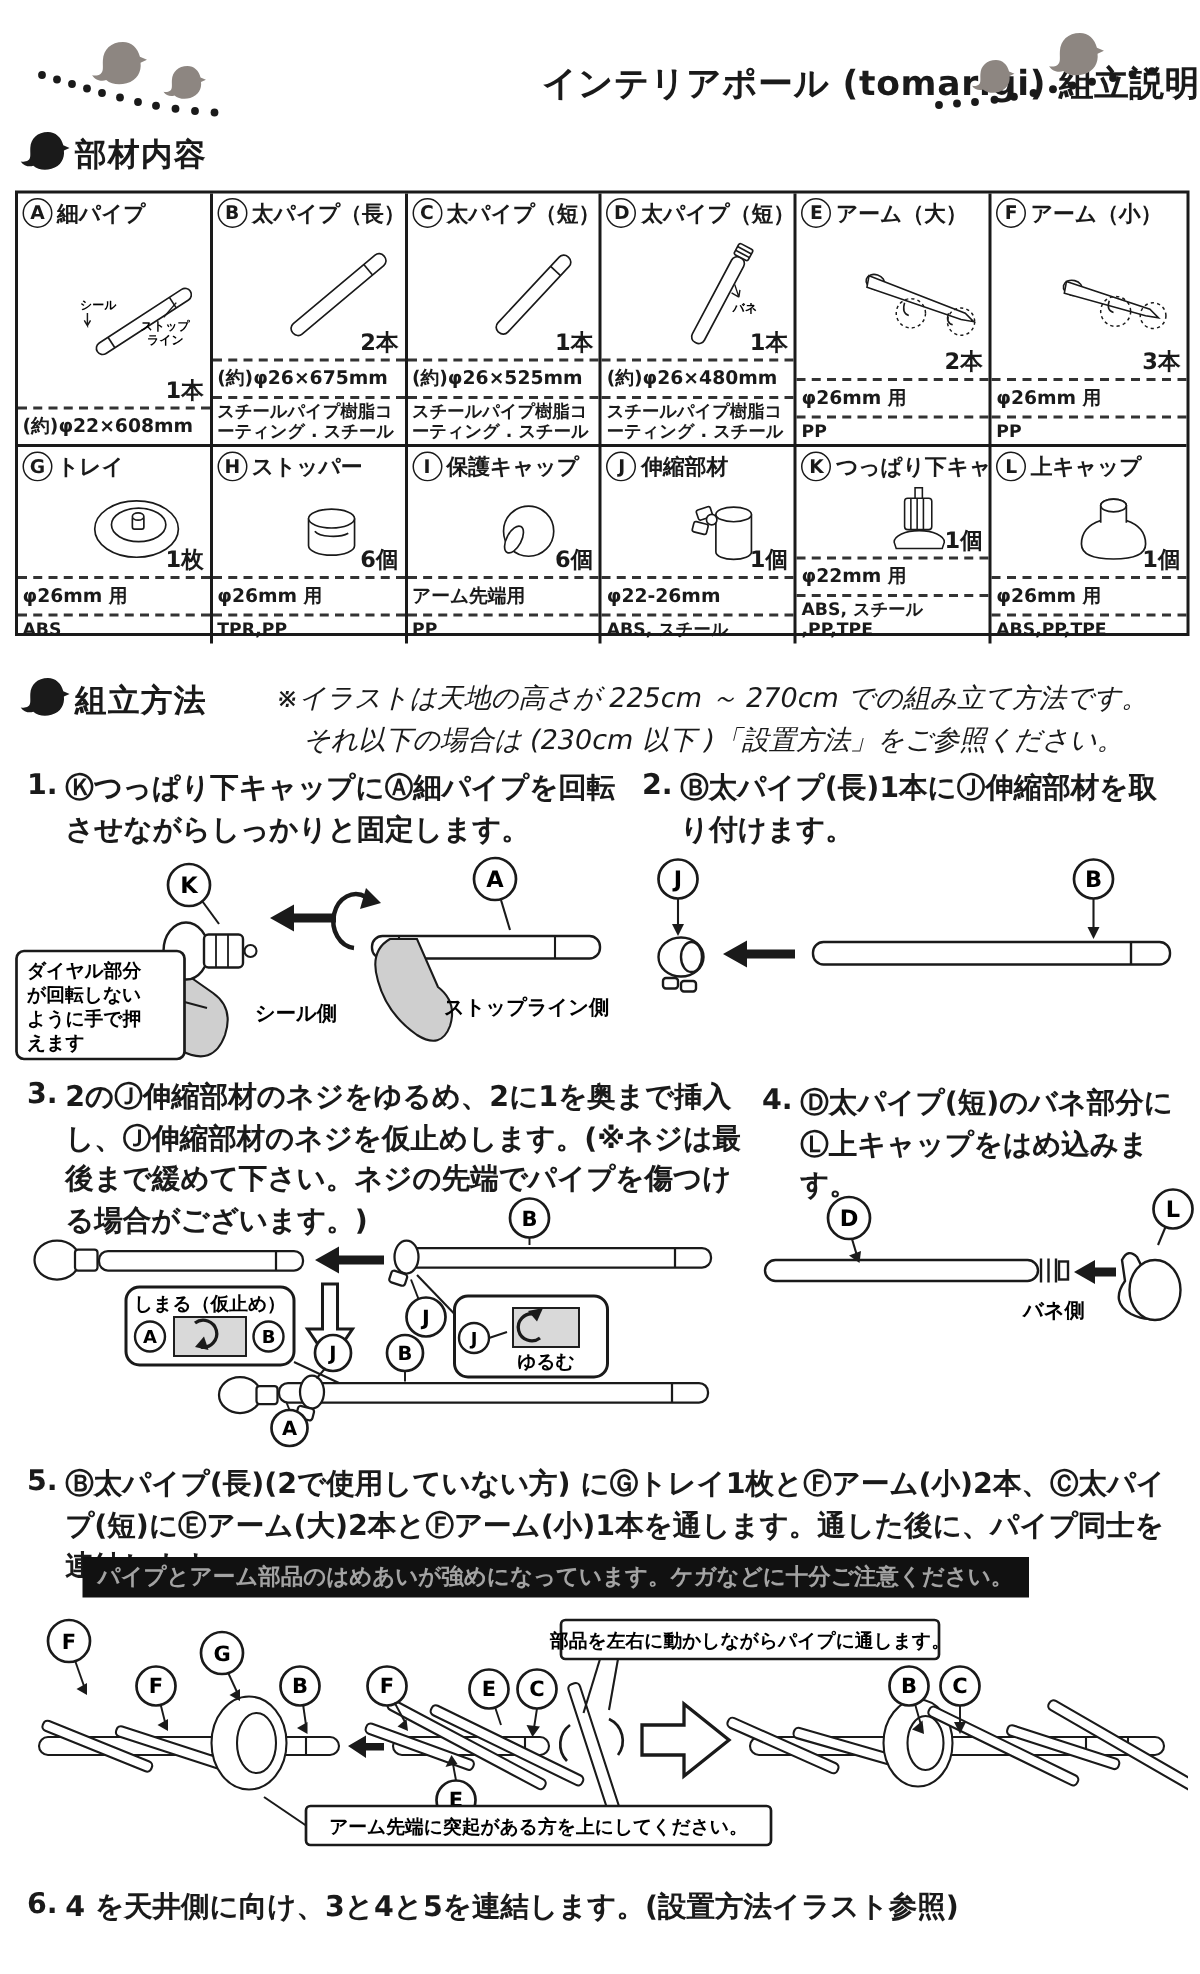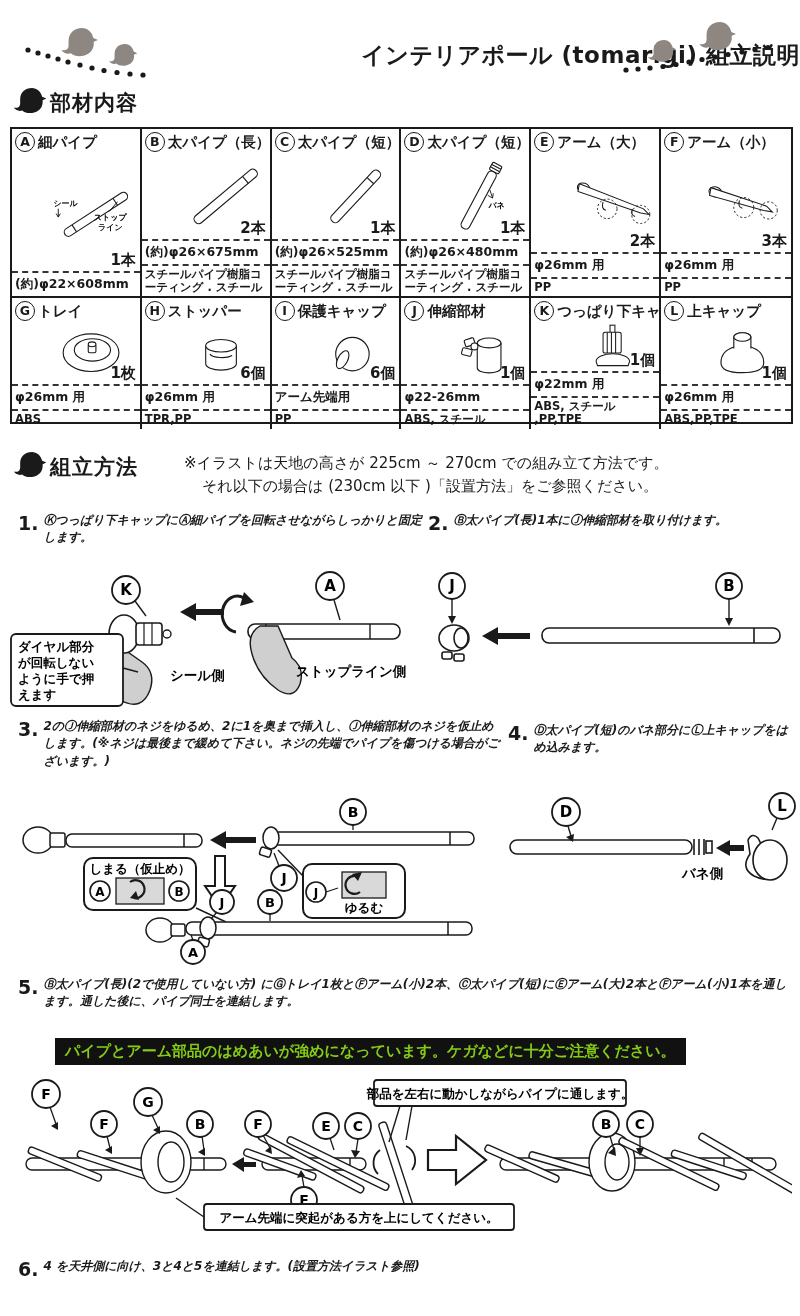--- a/index.html
+++ b/index.html
@@ -7,21 +7,21 @@
         color:#1a1a1a;font-family:"DejaVu Sans","Liberation Sans",sans-serif;}
   svg{display:block;font-family:"DejaVu Sans","Liberation Sans",sans-serif;}
   .abs{position:absolute;}
 
   
   .title{position:absolute;left:0;right:0;top:40px;text-align:right;
          font-size:23px;font-weight:700;letter-spacing:.5px;}
   
   .sec-head{position:absolute;display:flex;align-items:center;}
   .sec-title{font-size:21px;font-weight:600;letter-spacing:1px;}
-  .sec-note{position:absolute;font-size:15px;font-weight:500;line-height:1.55;}
+  .sec-note{position:absolute;font-size:18px;font-weight:500;line-height:1.55;font-style:italic;}
   .sec-note .ind{margin-left:18px;}
 
   
   .ptable{position:absolute;left:10px;top:127px;width:779px;height:293px;
           border:2px solid #1a1a1a;display:grid;grid-template-rows:169px 1fr;}
   .prow{display:grid;grid-template-columns:repeat(6,1fr);}
   .prow1{border-bottom:2px solid #1a1a1a;}
   .cell{display:flex;flex-direction:column;border-right:2px solid #1a1a1a;min-width:0;}
   .cell:last-child{border-right:none;}
   .cell-head{display:flex;align-items:center;gap:3px;padding:3px 2px 0 3px;
@@ -32,23 +32,23 @@
   .cell-art{position:relative;flex:1;margin-left:40px;}
   .qty{position:absolute;right:4px;bottom:1px;font-size:15px;font-weight:700;}
   .cell-size{border-top:2px dashed #333;font-size:12.5px;font-weight:700;
              padding:3px 3px;white-space:nowrap;overflow:hidden;height:17px;}
   .cell-mat{border-top:2px dashed #333;font-size:11.5px;font-weight:700;
             padding:2px 3px;line-height:1.15;flex:0 0 auto;}
 
   
   .step{position:absolute;display:flex;align-items:flex-start;}
   .step .num{font-size:19px;font-weight:600;margin-right:5px;line-height:1.25;}
-  .step .txt{font-size:12px;font-weight:600;line-height:1.45;font-style:italic;}
-
-  .warn{position:absolute;left:55px;top:1038px;background:#111;color:#84cc16;
+  .step .txt{font-size:19px;font-weight:600;line-height:1.45;}
+
+  .warn{position:absolute;left:55px;top:1038px;background:#111;color:#a3a3a3;
         font-size:15px;font-weight:700;padding:4px 10px;white-space:nowrap;}
 
   .t-label{font-size:13.5px;font-weight:700;}
   .t-small{font-size:11.5px;font-weight:700;}
 </style>
 </head>
 <body>
 
 <div class="page">
 

